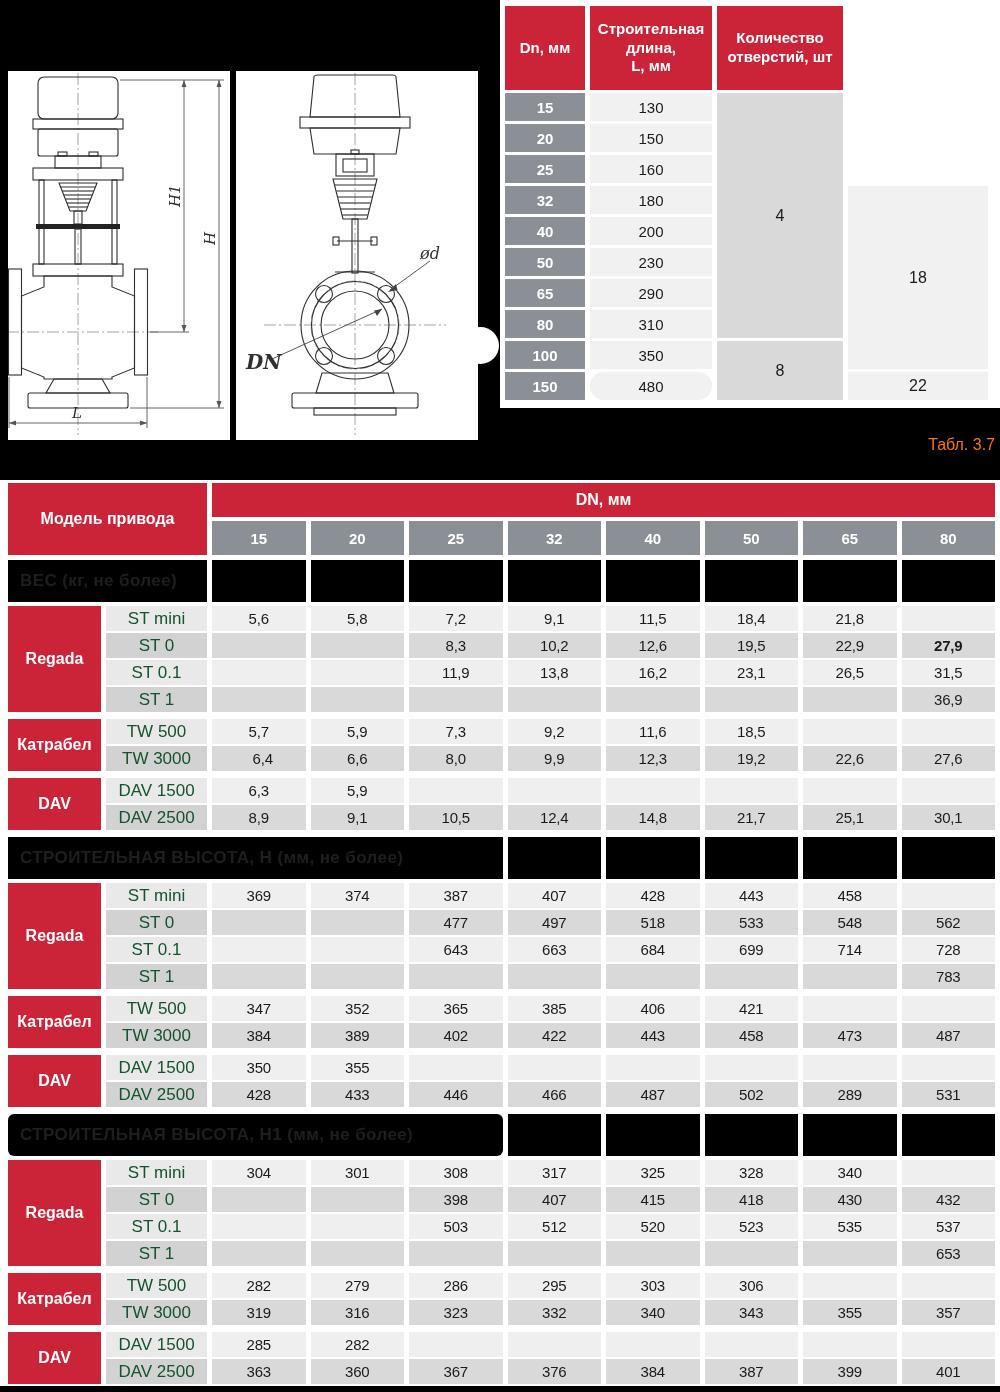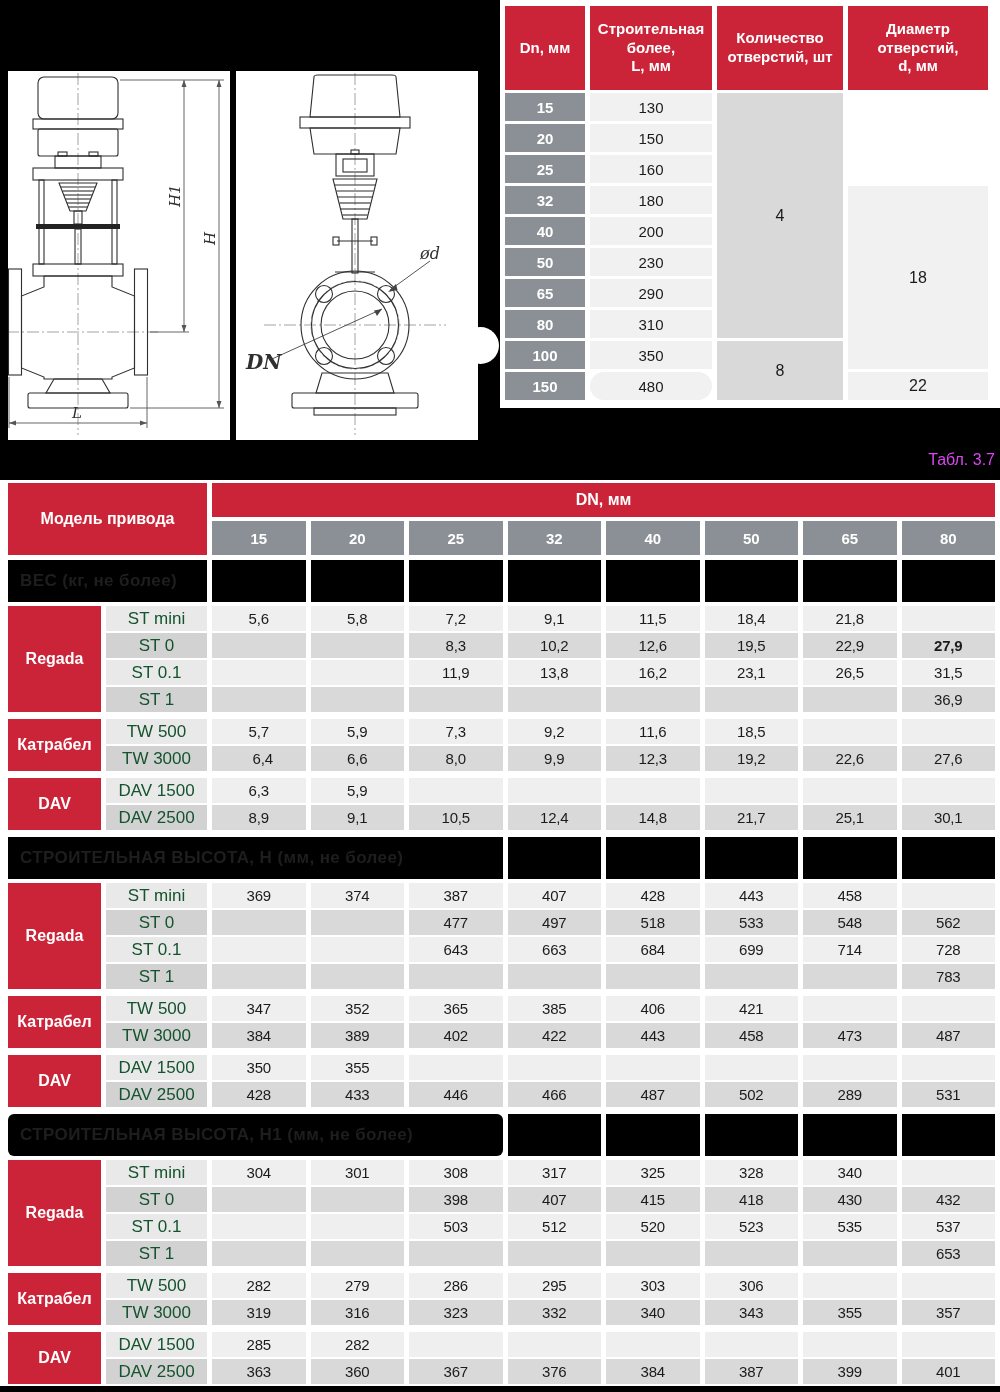--- a/index.html
+++ b/index.html
@@ -21,21 +21,21 @@
     display:flex;align-items:center;justify-content:center;text-align:center;white-space:pre-line;}
   .dn-cell{background:var(--hgray);color:#fff;font-weight:bold;font-size:15px;
     display:flex;align-items:center;justify-content:center;}
   .val-cell{background:#F1F1F1;color:#1b1b1b;font-size:15px;
     display:flex;align-items:center;justify-content:center;}
   .merged-dark{background:#D9D9D9;}
   .merged-light{background:#F1F1F1;}
   .big-num{font-size:16px;}
 
   
-  #caption{position:absolute;top:451px;right:5px;color:#d946ef;font-size:16px;text-align:right;}
+  #caption{position:absolute;top:436px;right:5px;color:#f97316;font-size:16px;text-align:right;}
 
   
   #act-table{position:absolute;left:8px;top:483px;width:987px;}
   .grid{display:grid;grid-template-columns:93px 101px repeat(8,1fr);column-gap:5px;row-gap:2px;width:987px;}
   .bt-head{grid-template-rows:34px 34px;row-gap:4px;margin-bottom:0;}
   .red{background:var(--red);color:#fff;font-weight:bold;}
   .corner{grid-column:1/3;grid-row:1/3;display:flex;align-items:center;justify-content:center;font-size:16px;}
   .dnhdr{grid-column:3/11;display:flex;align-items:center;justify-content:center;font-size:16px;}
   .size-cell{background:var(--hgray);color:#fff;font-weight:bold;font-size:15px;
     display:flex;align-items:center;justify-content:center;}
@@ -165,27 +165,24 @@
       <text x="10" y="298" font-size="20" font-weight="bold">DN</text>
     </svg>
   </div>
 
   <div id="blob"></div>
 
   <div id="dims-backing"></div>
   <div id="dims-table">
       <div class="hdr" style="grid-area: 1 / 1;">Dn, мм</div>
       <div class="hdr" style="grid-area: 1 / 2;">Строительная
-более,
+длина,
 L, мм</div>
       <div class="hdr" style="grid-area: 1 / 3;">Количество
 отверстий, шт</div>
-      <div class="hdr" style="grid-area: 1 / 4;">Диаметр
-отверстий,
-d, мм</div>
       <div class="dn-cell" style="grid-area: 2 / 1;">15</div>
       <div class="val-cell" style="grid-area: 2 / 2;">130</div>
       <div class="dn-cell" style="grid-area: 3 / 1;">20</div>
       <div class="val-cell" style="grid-area: 3 / 2;">150</div>
       <div class="dn-cell" style="grid-area: 4 / 1;">25</div>
       <div class="val-cell" style="grid-area: 4 / 2;">160</div>
       <div class="dn-cell" style="grid-area: 5 / 1;">32</div>
       <div class="val-cell" style="grid-area: 5 / 2;">180</div>
       <div class="dn-cell" style="grid-area: 6 / 1;">40</div>
       <div class="val-cell" style="grid-area: 6 / 2;">200</div>

